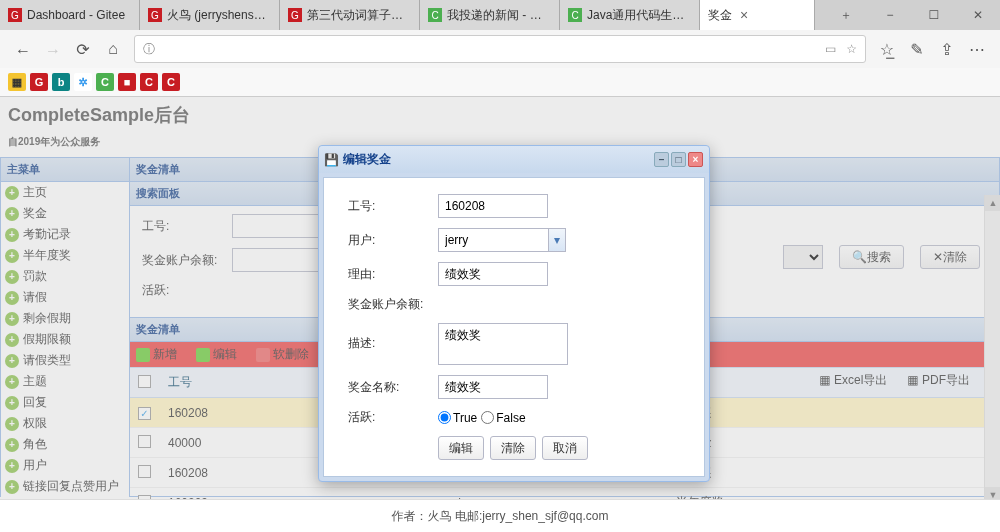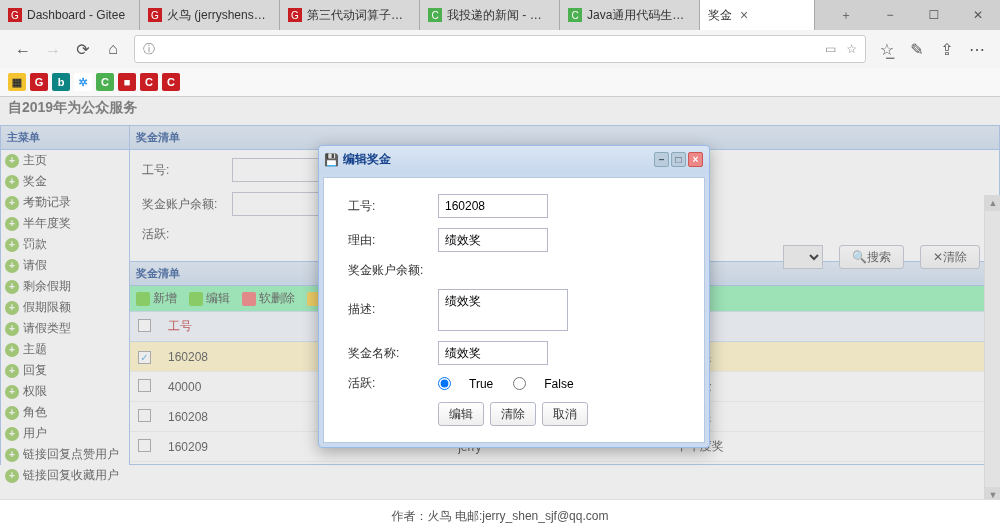--- a/index.html
+++ b/index.html
@@ -14,41 +14,41 @@
 .window-ctrls{margin-left:auto;display:flex}
 .window-ctrls span{width:44px;height:30px;display:flex;align-items:center;justify-content:center;color:#555}
 .addr-row{display:flex;align-items:center;height:38px;padding:0 8px;background:#f5f5f5}
 .addr-row .nav-btn{width:30px;height:30px;display:flex;align-items:center;justify-content:center;color:#555;font-size:16px}
 .addr-bar{flex:1;display:flex;align-items:center;height:28px;border:1px solid #ccc;background:#fff;border-radius:3px;margin:0 6px;padding:0 8px;color:#555}
 .addr-bar .lock{color:#888;margin-right:6px}
 .bookmarks{display:flex;align-items:center;height:28px;padding:0 8px;gap:4px;background:#f8f8f8}
 .bm{width:18px;height:18px;display:inline-flex;align-items:center;justify-content:center;font-size:11px;font-weight:bold;color:#fff;border-radius:2px}
 .page{position:relative;height:436px;background:#fff}
 .page-title{font-size:18px;font-weight:bold;color:#555;padding:6px 8px}
-.page-subtitle{font-size:14px;font-weight:bold;color:#555;padding:2px 8px 8px}
+.page-subtitle{font-size:10px;font-weight:bold;color:#555;padding:2px 8px 8px}
 .layout{display:flex;height:340px}
 .sidebar{width:130px;border:1px solid #99bbe8}
 .panel-hdr{background:linear-gradient(#dae6f4,#c7d8ed);border-bottom:1px solid #99bbe8;padding:4px 6px;color:#15428b;font-weight:bold;font-size:11px;display:flex;align-items:center}
 .sub-hdr{background:linear-gradient(#fde79c,#f8d366);border-bottom:1px solid #d9a93d;padding:4px 6px;color:#555;font-weight:bold;font-size:11px;display:flex;align-items:center;justify-content:space-between}
 .sub-hdr .chev{color:#c08a1f}
 .menu-list{background:#fff}
 .menu-item{display:flex;align-items:center;padding:2px 4px;color:#333;cursor:pointer}
 .menu-item .mi{width:14px;height:14px;background:#8bc34a;border-radius:50%;margin-right:4px;display:flex;align-items:center;justify-content:center;color:#fff;font-size:10px;font-weight:bold}
 .main{flex:1;border:1px solid #99bbe8;border-left:none;display:flex;flex-direction:column}
 .search-panel{padding:8px 12px;border-bottom:1px solid #99bbe8}
 .srow{display:flex;align-items:center;margin-bottom:10px}
 .srow label{width:90px;color:#333}
 .srow input,.srow select{height:24px;border:1px solid #b5b8c8;padding:0 6px;background:#fff;width:150px}
 .btn{display:inline-flex;align-items:center;height:24px;padding:0 12px;border:1px solid #b5b8c8;background:linear-gradient(#fff,#eee);border-radius:3px;color:#333;cursor:pointer;margin-left:8px}
 .grid-hdr{background:linear-gradient(#dae6f4,#c7d8ed);border-bottom:1px solid #99bbe8;padding:4px 6px;color:#15428b;font-weight:bold;font-size:11px}
-.toolbar{display:flex;align-items:center;padding:4px 6px;background:#86efac;border-bottom:1px solid #c7d8ed;gap:12px}
+.toolbar{display:flex;align-items:center;padding:4px 6px;background:#ef4444;border-bottom:1px solid #c7d8ed;gap:19px}
 .tb-btn{display:flex;align-items:center;color:#333;cursor:pointer;gap:3px}
 .tb-i{width:14px;height:14px;display:inline-block;border-radius:2px}
 .tbl{width:100%;border-collapse:collapse}
-.tbl th{text-align:left;padding:6px 8px;background:#eef3fa;border-bottom:1px solid #c7d8ed;color:#b91c1c;font-weight:normal}
+.tbl th{text-align:left;padding:6px 8px;background:#eef3fa;border-bottom:1px solid #c7d8ed;color:#0c4a6e;font-weight:normal}
 .tbl td{padding:6px 8px;border-bottom:1px solid #eee;color:#333}
 .tbl tr.sel td{background:#fff3c1}
 .cb{width:13px;height:13px;border:1px solid #999;display:inline-block;background:#fff}
 .cb.checked::after{content:"✓";font-size:10px;color:#39a0e8;display:block;text-align:center;line-height:11px}
 .footer{text-align:center;padding:8px;color:#555;border-top:1px solid #ddd;position:absolute;bottom:0;left:0;right:0;background:#fff}
 
 .modal-backdrop{position:absolute;inset:0;background:rgba(200,200,200,0.35)}
 .dialog{position:absolute;left:318px;top:48px;width:392px;background:#cbdaee;border:1px solid #99bbe8;border-radius:4px;box-shadow:0 4px 16px rgba(0,0,0,0.3)}
 .dlg-hdr{display:flex;align-items:center;padding:5px 6px;color:#15428b;font-weight:bold;font-size:11px;background:linear-gradient(#dae6f4,#c7d8ed);border-radius:4px 4px 0 0}
 .dlg-hdr .di{width:14px;height:14px;margin-right:4px;display:inline-flex;align-items:center;justify-content:center}
@@ -56,21 +56,21 @@
 .dlg-ctrls span{width:15px;height:15px;background:#bcd;border:1px solid #8ab;border-radius:2px;display:flex;align-items:center;justify-content:center;font-size:10px;color:#456;cursor:pointer}
 .dlg-ctrls .red{background:#e88;border-color:#c55;color:#fff}
 .dlg-body{margin:4px;background:#fff;border:1px solid #b5c8e0;padding:16px 24px}
 .frow{display:flex;align-items:center;margin-bottom:10px}
 .frow label{width:90px;color:#333}
 .frow input[type=text],.frow textarea{border:1px solid #b5b8c8;padding:3px 6px;height:24px;width:110px;background:#fff}
 .frow textarea{height:42px;width:130px;resize:none;font-family:inherit}
 .frow .combo{display:flex}
 .frow .combo input{border-right:none;border-radius:0}
 .frow .combo .dd{width:18px;height:24px;border:1px solid #b5b8c8;background:linear-gradient(#f0f5fb,#d8e5f5);display:flex;align-items:center;justify-content:center;color:#4a7ab5;cursor:pointer}
-.radio-g{display:flex;align-items:flex-start;gap:16px}
+.radio-g{display:flex;align-items:flex-start;gap:0}
 .radio-g input{margin:0 2px 0 0}
 .dlg-btns{display:flex;gap:6px;margin-left:90px;margin-top:8px}
 .dlg-btn{height:24px;padding:0 10px;border:1px solid #b5b8c8;background:linear-gradient(#fff,#eee);border-radius:3px;color:#333;cursor:pointer}
 .scrollbar{position:absolute;right:0;width:16px;background:#f0f0f0;border-left:1px solid #ddd}
 .sb-btn{width:16px;height:16px;background:#e0e0e0;display:flex;align-items:center;justify-content:center;color:#666;font-size:9px}
 .ext-right{position:absolute;right:20px;top:148px;display:flex;gap:8px;align-items:center}
 .right-export{position:absolute;right:30px;top:275px;display:flex;gap:20px;color:#333}
 </style>
 </head>
 <body>
@@ -129,20 +129,21 @@
     <span class="bm" style="background:#0c8484">b</span>
     <span class="bm" style="background:#fff;color:#39e">✲</span>
     <span class="bm" style="background:#4caf50">C</span>
     <span class="bm" style="background:#c71d23">■</span>
     <span class="bm" style="background:#c71d23">C</span>
     <span class="bm" style="background:#c71d23">C</span>
   </div>
 </div>
 
 <div class="page">
+  <div class="page-title">CompleteSample后台</div>
   <div class="page-subtitle">自2019年为公众服务</div>
 
   <div class="layout">
     <div class="sidebar">
       <div class="panel-hdr">主菜单</div>
       <div class="menu-list" id="menu-list">
           <div class="menu-item">
             <span class="mi">+</span>
             <span>主页</span>
           </div>
@@ -204,20 +205,21 @@
           </div>
           <div class="menu-item">
             <span class="mi">+</span>
             <span>链接回复收藏用户</span>
           </div>
         </div>
     </div>
 
     <div class="main">
       <div class="panel-hdr">奖金清单</div>
+      <div class="grid-hdr">搜索面板</div>
       <div class="search-panel">
         <div class="srow">
             <label>工号:</label>
             <input type="text" style="">
           </div>
         <div class="srow">
             <label>奖金账户余额:</label>
             <input type="text" style="">
           </div>
         <div class="srow">
@@ -280,20 +282,24 @@
           </tbody>
       </table>
     </div>
   </div>
 
   <div class="ext-right">
     <select style="width:40px;height:24px;border:1px solid #b5b8c8"></select>
     <span class="btn">🔍 <span>搜索</span></span>
     <span class="btn">✕ <span>清除</span></span>
   </div>
+  <div class="right-export">
+    <span>▦ <span>Excel导出</span></span>
+    <span>▦ <span>PDF导出</span></span>
+  </div>
 
   <div class="scrollbar" style="top:98px;bottom:30px">
     <div class="sb-btn">▲</div>
     <div class="sb-btn" style="position:absolute;bottom:0">▼</div>
   </div>
 
   <div class="modal-backdrop"></div>
   <div class="dialog">
     <div class="dlg-hdr">
       <span class="di">💾</span>
@@ -303,20 +309,27 @@
         <span>□</span>
         <span class="red">×</span>
       </div>
     </div>
     <div class="dlg-body">
       <div class="frow">
           <label>工号:</label>
           <input type="text" value="160208" style="">
         </div>
       <div class="frow">
+          <label>用户:</label>
+        <div class="combo">
+            <input type="text" value="jerry" style="">
+            <span class="dd">▾</span>
+          </div>
+      </div>
+      <div class="frow">
           <label>理由:</label>
           <input type="text" value="绩效奖" style="">
         </div>
       <div class="frow">
           <label>奖金账户余额:</label>
         </div>
       <div class="frow" style="align-items:flex-start">
           <label style="margin-top:12px">描述:</label>
           <textarea style="">绩效奖</textarea>
         </div>

